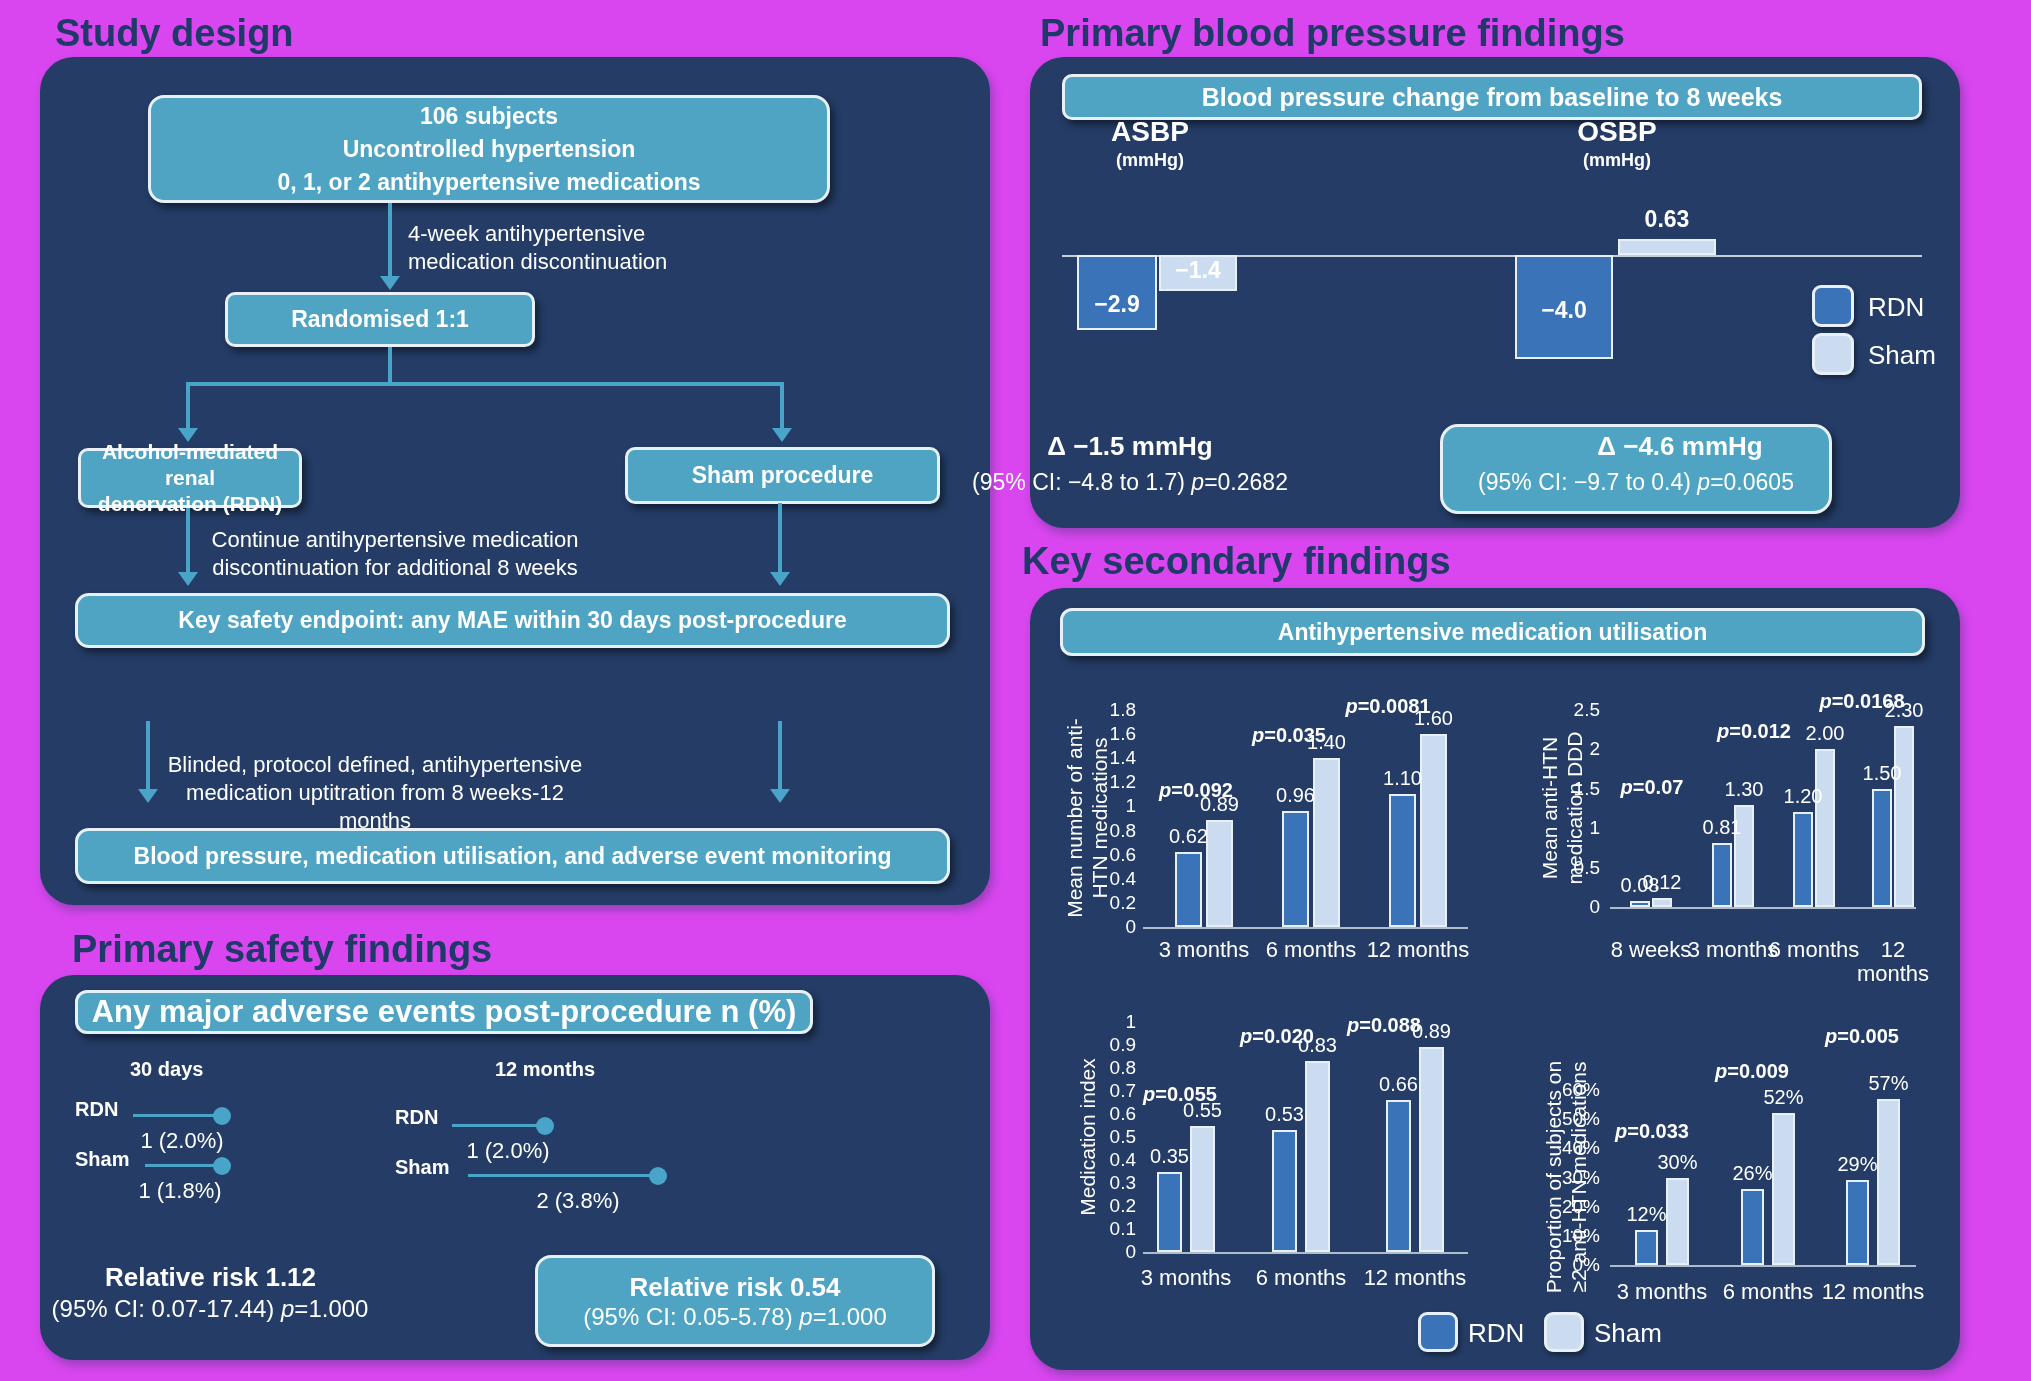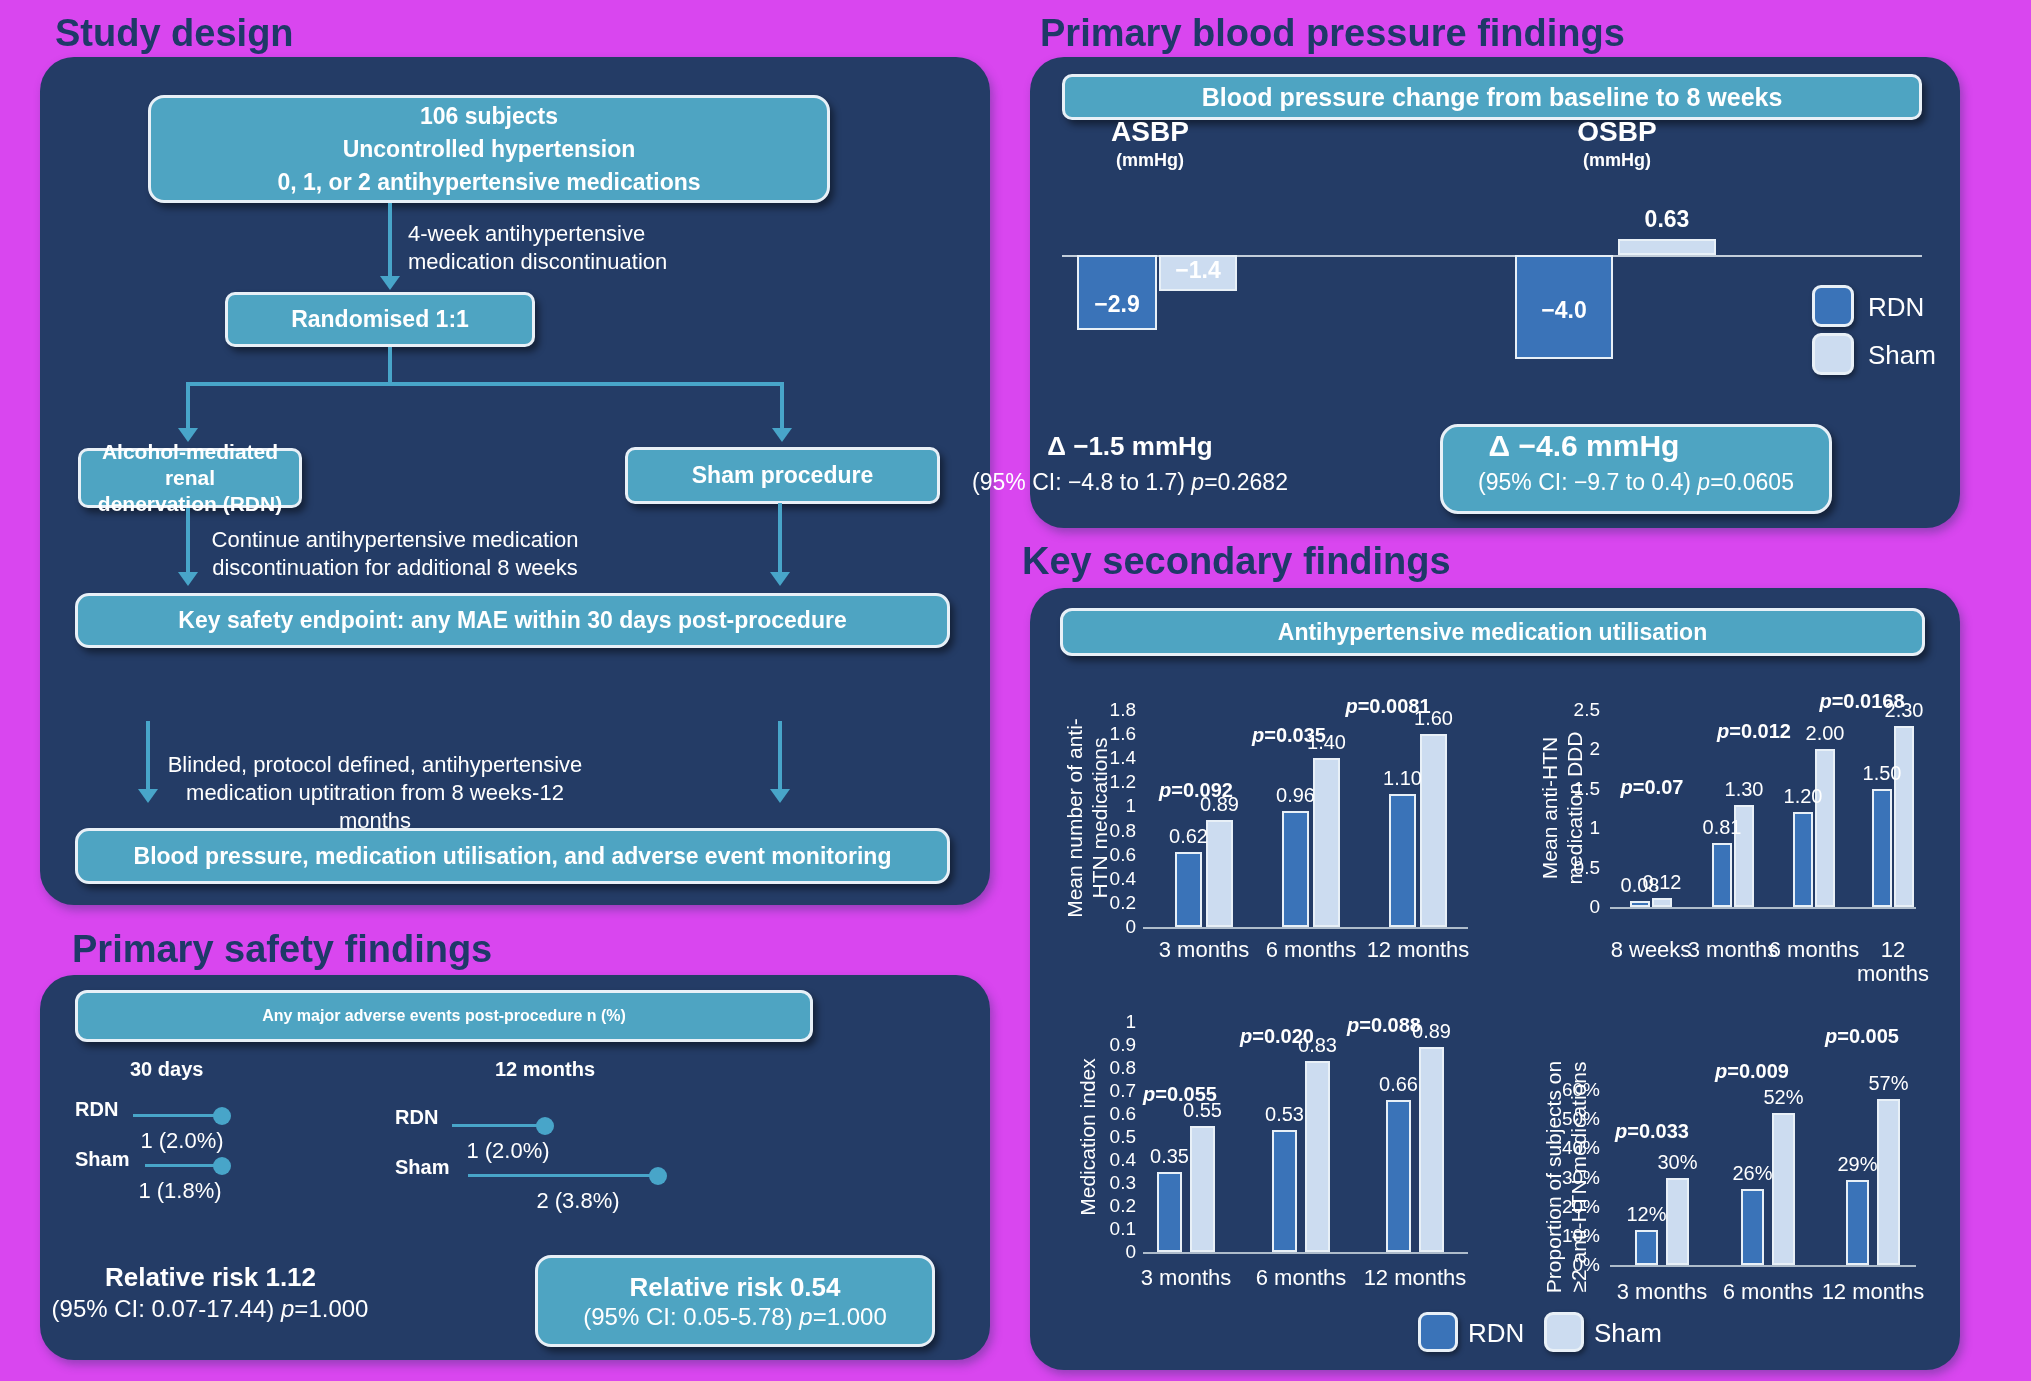--- a/index.html
+++ b/index.html
@@ -103,21 +103,21 @@
   </div>
 
   <div class="ptitle" style="left:1040px;top:12px;">Primary blood pressure findings</div>
   <div class="panel" style="left:1030px;top:57px;width:930px;height:471px;"></div>
   <div class="tealbox" style="left:1062px;top:74px;width:860px;height:46px;font-size:25px;border-radius:10px;">
     <div>Blood pressure change from baseline to 8 weeks</div>
   </div>
 
   <div class="ptitle" style="left:72px;top:928px;">Primary safety findings</div>
   <div class="panel" style="left:40px;top:975px;width:950px;height:385px;"></div>
-  <div class="tealbox" style="left:75px;top:990px;width:738px;height:52px;font-size:16px;border-radius:12px;">
+  <div class="tealbox" style="left:75px;top:990px;width:738px;height:44px;font-size:31px;border-radius:12px;">
     <div>Any major adverse events post-procedure n (%)</div>
   </div>
 
   <div class="sf-big" style="left:130px;top:1058px;">30 days</div>
   <div class="sf-big" style="left:75px;top:1098px;">RDN</div>
   <div class="sline" style="left:133px;top:1114px;width:82px;"></div>
   <div class="dot" style="left:213px;top:1107px;"></div>
   <div class="sf-val" style="left:122px;top:1128px;width:120px;">1 (2.0%)</div>
   <div class="sf-big" style="left:75px;top:1148px;">Sham</div>
   <div class="sline" style="left:145px;top:1164px;width:70px;"></div>
@@ -160,21 +160,21 @@
     <div class="vlabel" style="left: 1159px; top: 258px; width: 78px; font-size: 23px; font-weight: bold;">−1.4</div>
     <div class="vlabel" style="left: 915px; top: 434px; width: 430px; font-size: 26px; font-weight: bold;">Δ −1.5 mmHg</div>
     <div class="vlabel" style="left: 915px; top: 470px; width: 430px; font-size: 23px;">(95% CI: −4.8 to 1.7) <i>p</i>=0.2682</div>
     <div class="sf-big" style="left: 1517px; top: 116px; width: 200px; text-align: center; font-size: 28px;">OSBP</div>
     <div class="sf-big" style="left: 1517px; top: 150px; width: 200px; text-align: center; font-size: 18px;">(mmHg)</div>
     <div class="bar-rdn" style="left: 1515px; top: 255px; width: 98px; height: 104px;"></div>
     <div class="bar-sham" style="left: 1618px; top: 238.62px; width: 98px; height: 16.38px;"></div>
     <div class="vlabel" style="left: 1515px; top: 298px; width: 98px; font-size: 23px; font-weight: bold;">−4.0</div>
     <div class="vlabel" style="left: 1618px; top: 207px; width: 98px; font-size: 23px; font-weight: bold;">0.63</div>
     <div class="tealbox" style="left: 1440px; top: 424px; width: 392px; height: 90px; border-radius: 18px;"></div>
-    <div class="vlabel" style="left: 1369px; top: 434px; width: 430px; font-size: 30px; font-weight: bold;">Δ −4.6 mmHg</div>
+    <div class="vlabel" style="left: 1465px; top: 434px; width: 430px; font-size: 26px; font-weight: bold;">Δ −4.6 mmHg</div>
     <div class="vlabel" style="left: 1421px; top: 470px; width: 430px; font-size: 23px;">(95% CI: −9.7 to 0.4) <i>p</i>=0.0605</div>
     <div class="legsq" style="left: 1812px; top: 285px; width: 42px; height: 42px; background: rgb(58, 115, 184);"></div>
     <div class="leglab" style="left: 1868px; top: 292px;">RDN</div>
     <div class="legsq" style="left: 1812px; top: 333px; width: 42px; height: 42px; background: rgb(204, 220, 240);"></div>
     <div class="leglab" style="left: 1868px; top: 340px;">Sham</div>
     <div class="axisline" style="left: 1143px; top: 927px; width: 325px;"></div>
     <div class="tick" style="left: 1056px; top: 916px; width: 80px;">0</div>
     <div class="tick" style="left: 1056px; top: 891.889px; width: 80px;">0.2</div>
     <div class="tick" style="left: 1056px; top: 867.778px; width: 80px;">0.4</div>
     <div class="tick" style="left: 1056px; top: 843.667px; width: 80px;">0.6</div>

